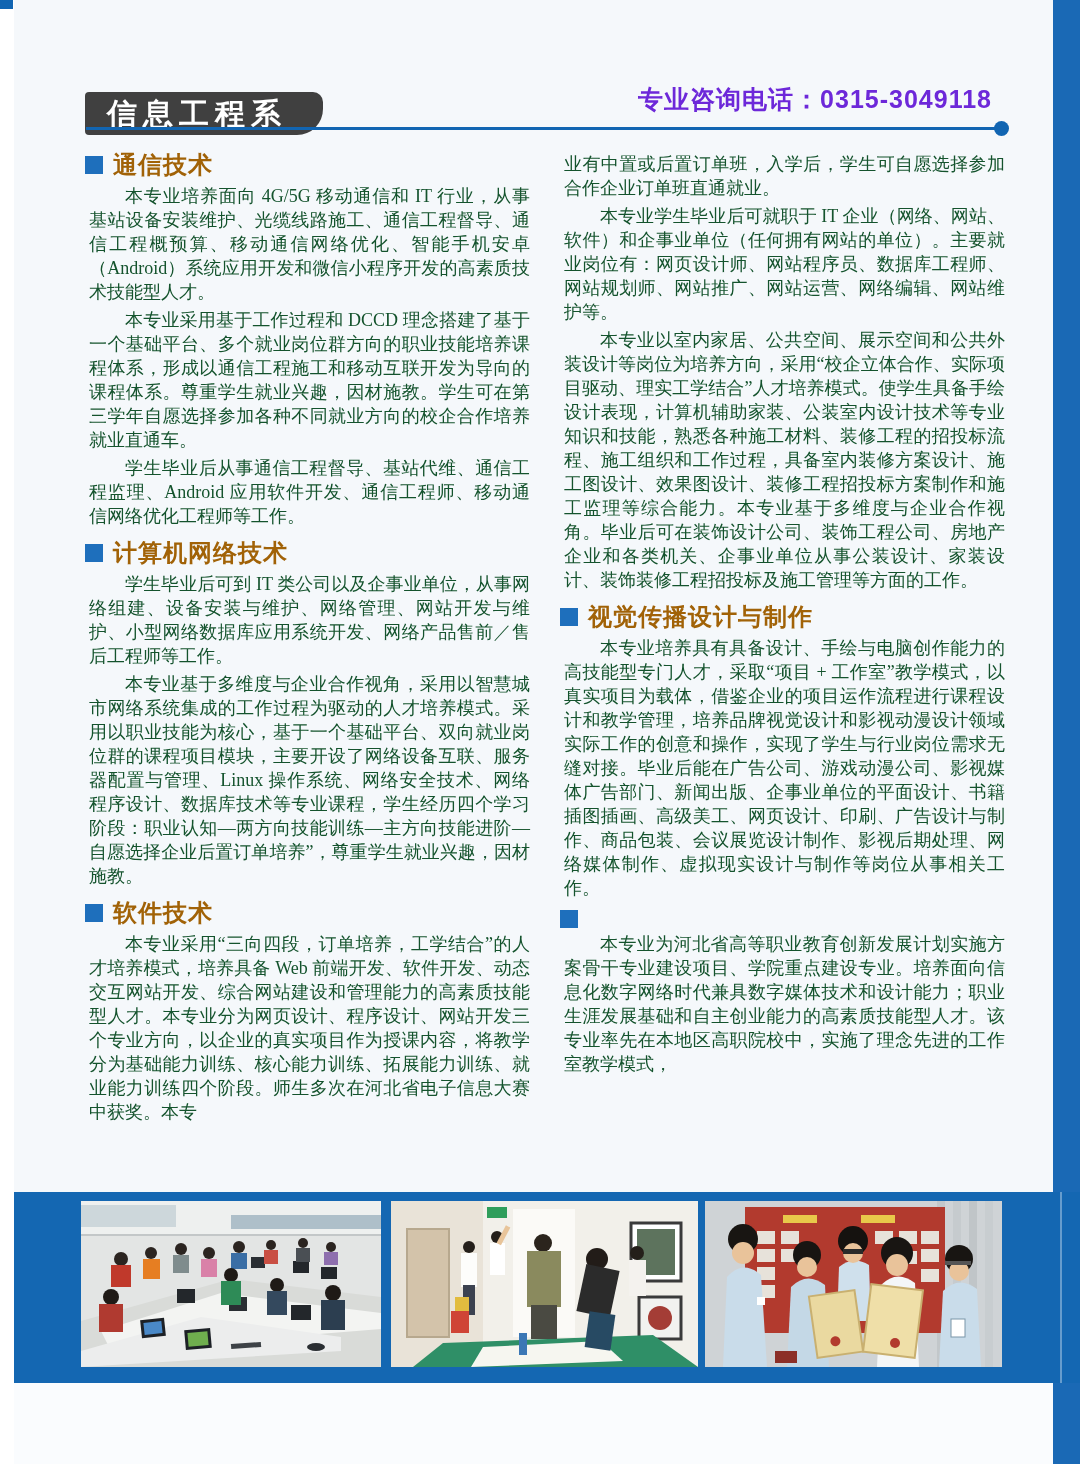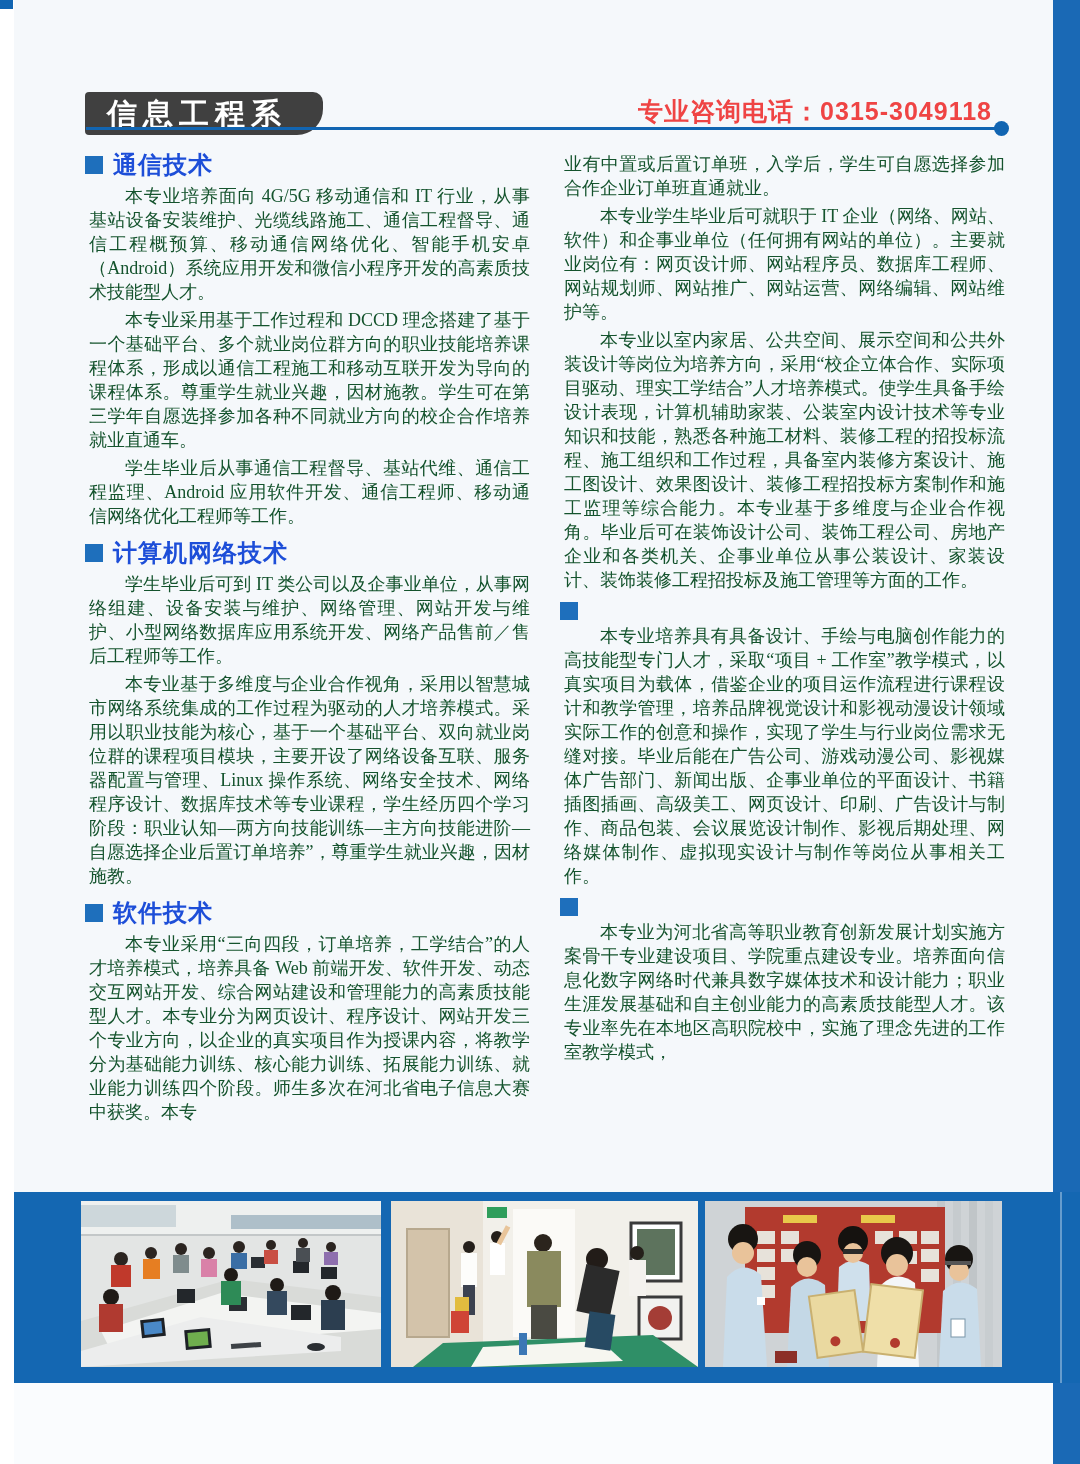--- a/index.html
+++ b/index.html
@@ -15,37 +15,37 @@
 
   
   .banner{
     position:absolute;left:85px;top:92px;width:238px;height:43px;
     background:#404040;border-radius:4px 10px 26px 4px;
     display:flex;align-items:flex-end;box-sizing:border-box;padding-left:22px;
     color:#ffffff;font-family:"Liberation Sans",sans-serif;font-weight:bold;
     font-size:30px;letter-spacing:6px;
   }
   .phone{
-    position:absolute;top:95px;right:88px;
-    color:#ef4444;font-family:"Liberation Sans",sans-serif;font-weight:bold;
+    position:absolute;top:83px;right:88px;
+    color:#6d28d9;font-family:"Liberation Sans",sans-serif;font-weight:bold;
     font-size:25px;letter-spacing:1px;
   }
   .header-rule{position:absolute;left:86px;top:127px;width:916px;height:3px;background:#1165b2;}
   .header-dot{position:absolute;left:994px;top:121px;width:15px;height:15px;border-radius:50%;background:#1165b2;}
 
   
   .columns{
     position:absolute;left:85px;top:148px;width:924px;height:1040px;
     display:flex;gap:26px;overflow:hidden;
   }
   .col{width:449px;}
   h3.sec{
     display:flex;align-items:center;gap:10px;
     margin:10px 0 4px 0;
-    color:#1d4ed8;font-family:"Liberation Sans",sans-serif;
+    color:#a16207;font-family:"Liberation Sans",sans-serif;
     font-size:24px;font-weight:bold;line-height:30px;letter-spacing:1px;
   }
   h3.sec.first{margin-top:2px;}
   .bullet{flex:0 0 auto;width:18px;height:18px;background:#1e6fbc;}
   p.body{
     margin:4px;color:#14532d;
     font-size:18px;line-height:24px;
     text-align:justify;text-justify:inter-character;
     text-indent:2em;
   }
@@ -110,20 +110,21 @@
     <p class="body cont">业有中置或后置订单班，入学后，学生可自愿选择参加合作企业订单班直通就业。</p>
     <p class="body">本专业学生毕业后可就职于 IT 企业（网络、网站、软件）和企事业单位（任何拥有网站的单位）。主要就业岗位有：网页设计师、网站程序员、数据库工程师、网站规划师、网站推广、网站运营、网络编辑、网站维护等。</p>
 
     <section>
       <p class="body">本专业以室内家居、公共空间、展示空间和公共外装设计等岗位为培养方向，采用“校企立体合作、实际项目驱动、理实工学结合”人才培养模式。使学生具备手绘设计表现，计算机辅助家装、公装室内设计技术等专业知识和技能，熟悉各种施工材料、装修工程的招投标流程、施工组织和工作过程，具备室内装修方案设计、施工图设计、效果图设计、装修工程招投标方案制作和施工监理等综合能力。本专业基于多维度与企业合作视角。毕业后可在装饰设计公司、装饰工程公司、房地产企业和各类机关、企事业单位从事公装设计、家装设计、装饰装修工程招投标及施工管理等方面的工作。</p>
     </section>
 
     <section>
       <h3 class="sec">
         <span class="bullet"></span>
+        <span>视觉传播设计与制作</span>
       </h3>
       <p class="body">本专业培养具有具备设计、手绘与电脑创作能力的高技能型专门人才，采取“项目 + 工作室”教学模式，以真实项目为载体，借鉴企业的项目运作流程进行课程设计和教学管理，培养品牌视觉设计和影视动漫设计领域实际工作的创意和操作，实现了学生与行业岗位需求无缝对接。毕业后能在广告公司、游戏动漫公司、影视媒体广告部门、新闻出版、企事业单位的平面设计、书籍插图插画、高级美工、网页设计、印刷、广告设计与制作、商品包装、会议展览设计制作、影视后期处理、网络媒体制作、虚拟现实设计与制作等岗位从事相关工作。</p>
     </section>
 
     <section>
       <h3 class="sec">
         <span class="bullet"></span>
       </h3>
       <p class="body">本专业为河北省高等职业教育创新发展计划实施方案骨干专业建设项目、学院重点建设专业。培养面向信息化数字网络时代兼具数字媒体技术和设计能力；职业生涯发展基础和自主创业能力的高素质技能型人才。该专业率先在本地区高职院校中，实施了理念先进的工作室教学模式，</p>
     </section>

